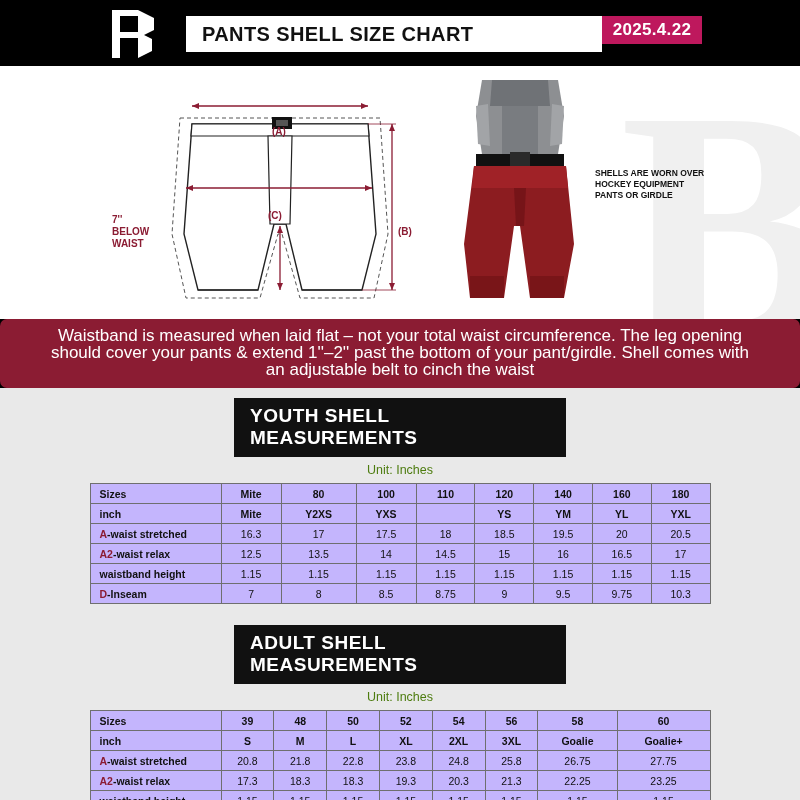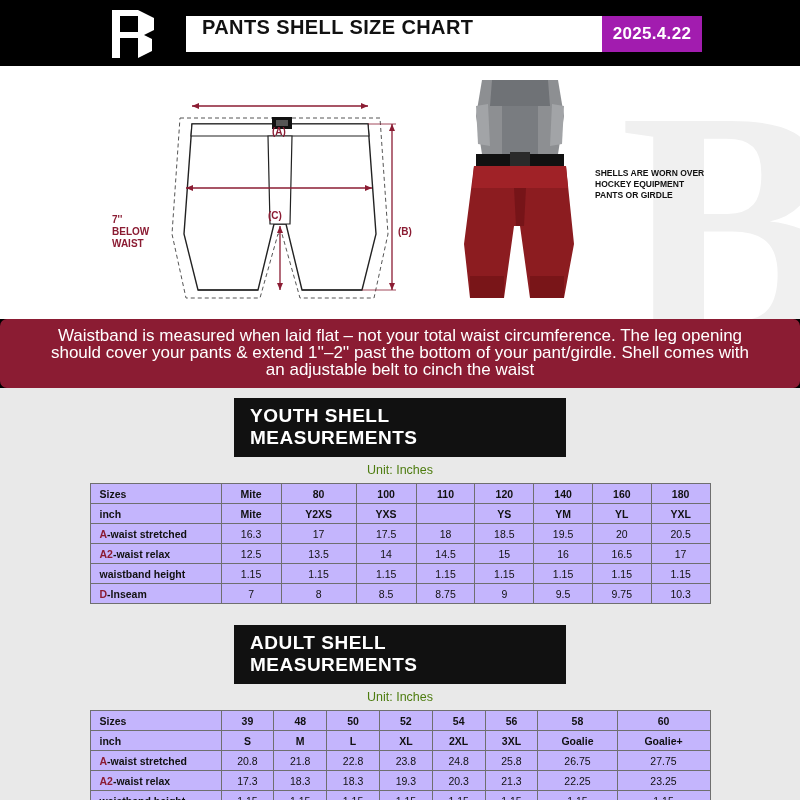--- a/index.html
+++ b/index.html
@@ -3,23 +3,23 @@
 <meta charset="utf-8">
 <style>
   html,body{margin:0;padding:0;background:#000;}
   body{width:800px;height:800px;overflow:hidden;font-family:"Liberation Sans",sans-serif;}
   #page{position:relative;width:800px;height:800px;background:#000;}
 
   
   .header{position:relative;height:66px;background:#000;}
   .logo-b{position:absolute;left:108px;top:8px;width:52px;height:52px;}
   .header-title{position:absolute;left:186px;top:16px;width:416px;height:36px;background:#fff;
-      display:flex;align-items:flex-start;padding-left:16px;box-sizing:border-box;}
+      display:flex;align-items:center;padding-left:16px;box-sizing:border-box;}
   .header-title span{font-size:20px;font-weight:bold;color:#111;letter-spacing:.4px;}
-  .header-date{position:absolute;left:602px;top:16px;width:100px;height:36px;background:#a21caf;
+  .header-date{position:absolute;left:602px;top:16px;width:100px;height:28px;background:#be185d;
       display:flex;align-items:center;justify-content:center;}
   .header-date span{font-size:17px;font-weight:bold;color:#fff;letter-spacing:.3px;}
 
   
   .diagram{position:relative;height:253px;background:#fff;overflow:hidden;}
   .wm{position:absolute;right:-40px;top:-30px;font-size:330px;color:#f0f0f0;font-weight:bold;
       font-family:"Liberation Serif",serif;z-index:0;}
 
   
   .draw{position:absolute;left:150px;top:18px;width:260px;height:225px;z-index:2;}

